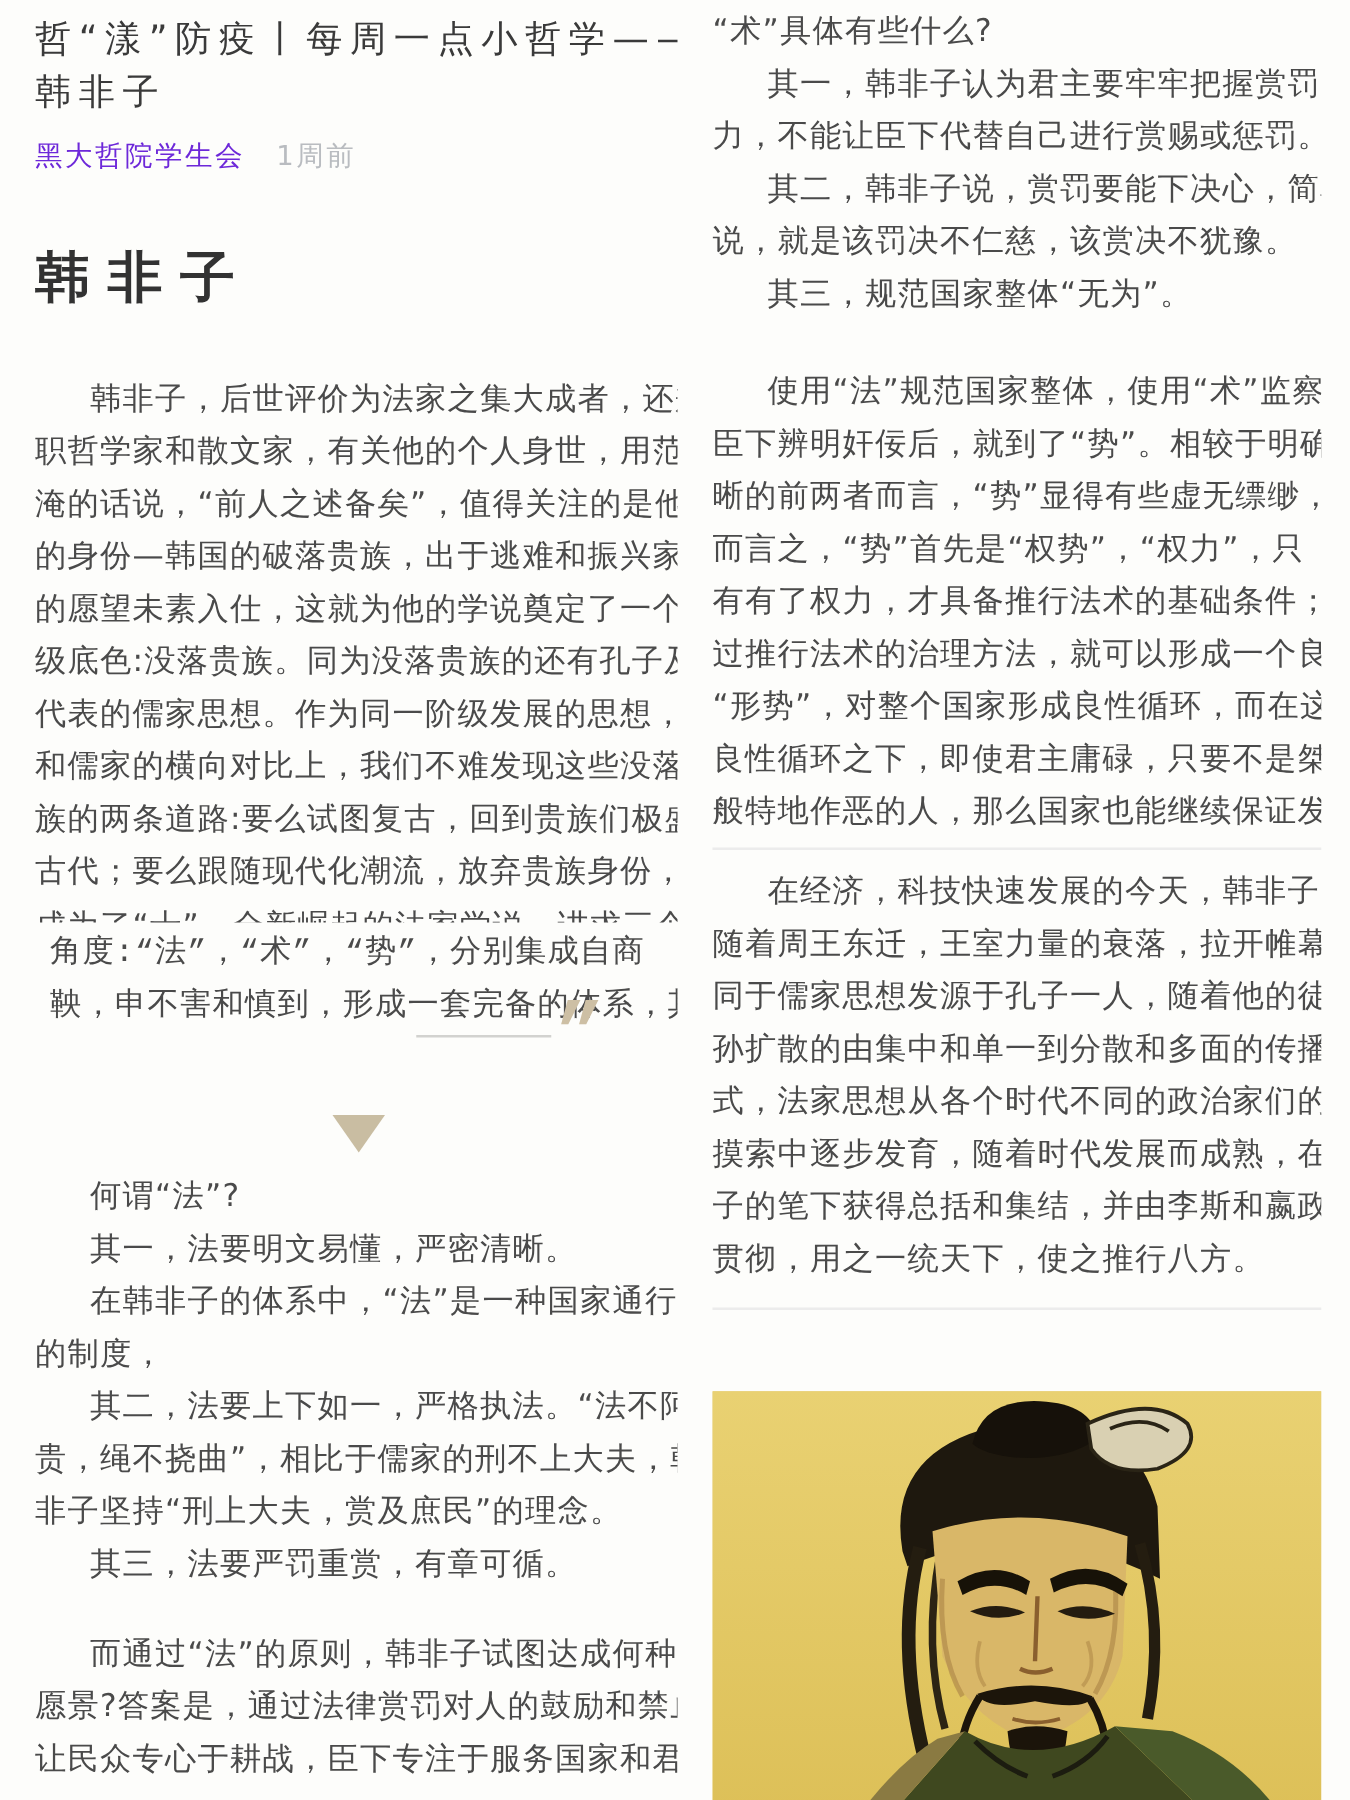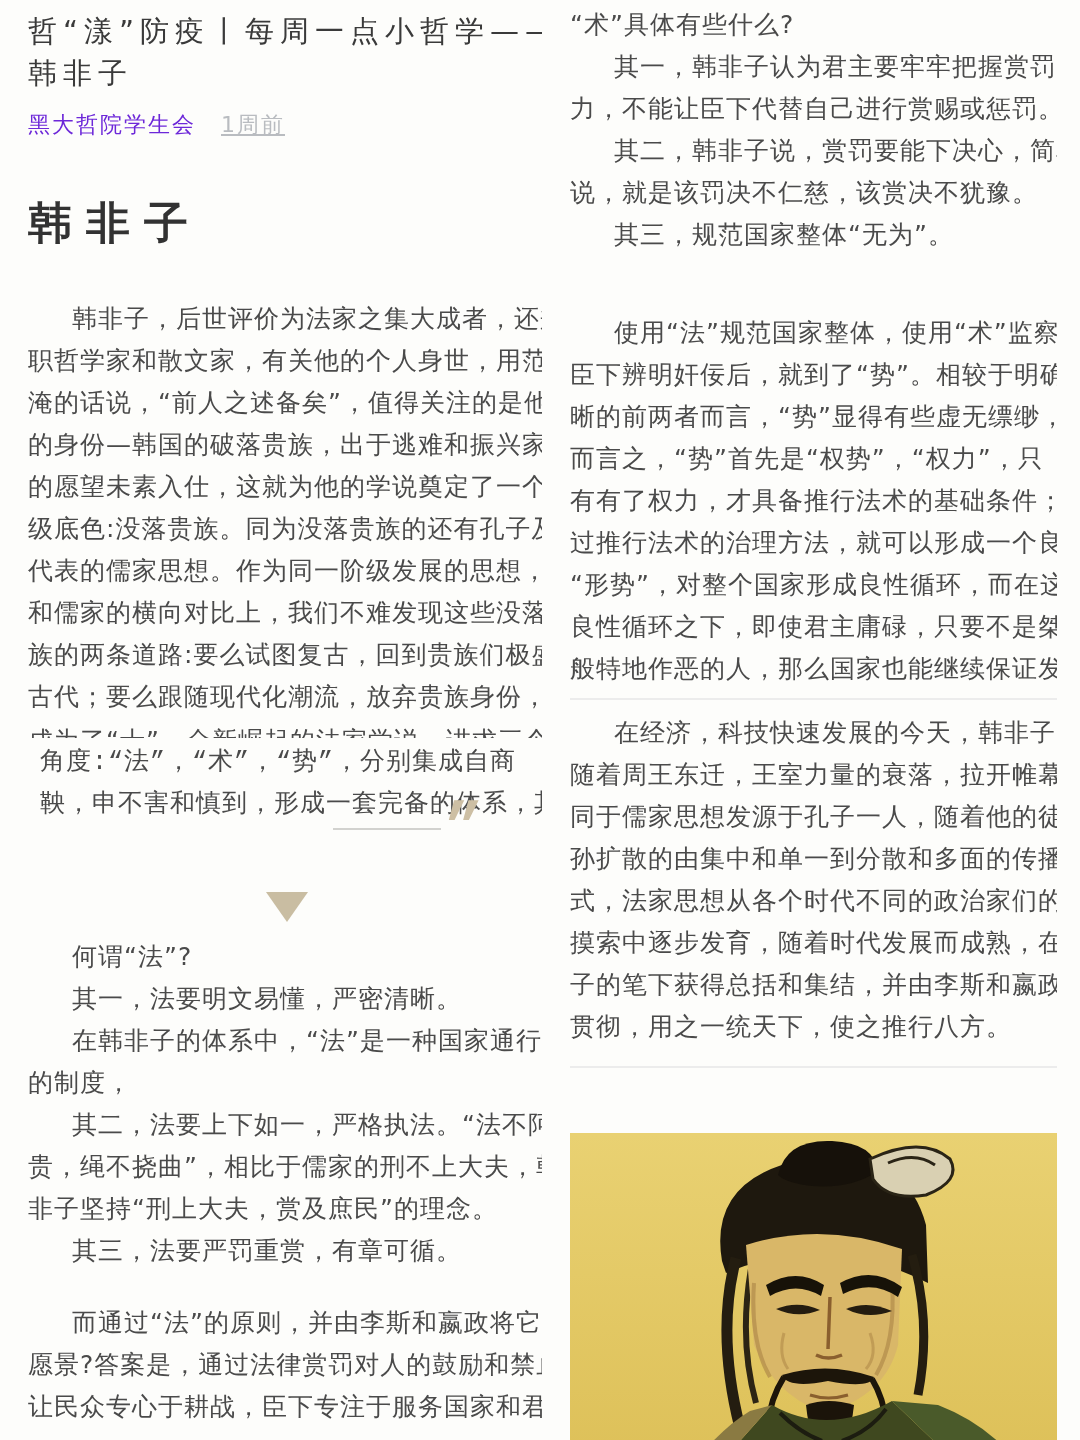--- a/index.html
+++ b/index.html
@@ -8,21 +8,21 @@
     background:#fdfdfb; font-family:"DejaVu Sans", sans-serif; color:#474747;
   }
   .col{position:absolute; top:0;}
   .col-left{left:28px;  width:514px;}
   .col-right{left:570px; width:487px;}
 
   .title{padding-top:10px; font-size:29px; line-height:42px; color:#3a3a3a; letter-spacing:6px; font-weight:500;}
   .title-line{white-space:nowrap; overflow:hidden;}
   .byline{margin-top:16px; font-size:22px; letter-spacing:2px; white-space:nowrap;}
   .byline .author{color:#6d28d9; text-decoration:none; cursor:pointer;}
-  .byline .time{color:#b9bcc0; margin-left:16px;text-decoration:underline;}
+  .byline .time{color:#b9bcc0; margin-left:16px;}
   .heading{margin-top:52px; font-size:44px; line-height:62px; color:#323232; letter-spacing:14px; font-weight:600;}
 
   .body-text{font-size:25px; letter-spacing:1px; color:#4a4a4a;}
   .line{height:42px; line-height:42px; white-space:nowrap; overflow:hidden;}
   .para{margin:0;}
   .para .line:first-child{text-indent:44px;}
   .intro{margin-top:44px;}
 
   .occluded{height:18px; overflow:hidden; margin-top:2px;}
   .quote{margin-top:4px; padding-left:12px;font-family:Liberation Mono, monospace;}
@@ -30,21 +30,21 @@
   .quote-footer{display:flex; align-items:flex-start; justify-content:flex-end; margin-top:-16px; margin-right:58px; height:52px;}
   .quote-rule{width:108px; height:2px; background:#d2d2cf; margin-top:18px;}
   .quote-mark{font-size:64px; line-height:40px; color:#cdbfa4; margin-left:4px; font-weight:700;}
 
   .tri{width:0; height:0; margin:30px 0 0 238px;
        border-left:21px solid transparent; border-right:21px solid transparent;
        border-top:30px solid #c9bda2;}
 
   .section-heading{margin-top:14px; text-indent:44px;}
   .gap30{margin-top:30px;}
-  .gap36{margin-top:56px;}
+  .gap36{margin-top:36px;}
   .gap12{margin-top:12px;}
 
   .divider{height:2px; background:#ececec; width:100%;}
   .div1{margin-top:8px;}
   .div2{margin-top:18px;}
 
   .portrait-frame{margin-top:65px; width:487px; height:327px; overflow:hidden; background:#e3c763;}
   .portrait-frame svg{display:block;}
 </style>
 </head>
@@ -115,21 +115,21 @@
           <div class="line">贵，绳不挠曲”，相比于儒家的刑不上大夫，韩</div>
           <div class="line">非子坚持“刑上大夫，赏及庶民”的理念。</div>
         </div>
         <div class="para">
           <div class="line">其三，法要严罚重赏，有章可循。</div>
         </div>
       </div>
 
     <div class="body-text gap30">
         <div class="para">
-          <div class="line">而通过“法”的原则，并由李斯和嬴政将它</div>
+          <div class="line">而通过“法”的原则，韩非子试图达成何种</div>
           <div class="line">愿景?答案是，通过法律赏罚对人的鼓励和禁止，</div>
           <div class="line">让民众专心于耕战，臣下专注于服务国家和君</div>
         </div>
       </div>
   </div>
 
   <div class="col col-right">
 
     <div class="body-text line" style="padding-top:4px;">“术”具体有些什么?</div>
 

